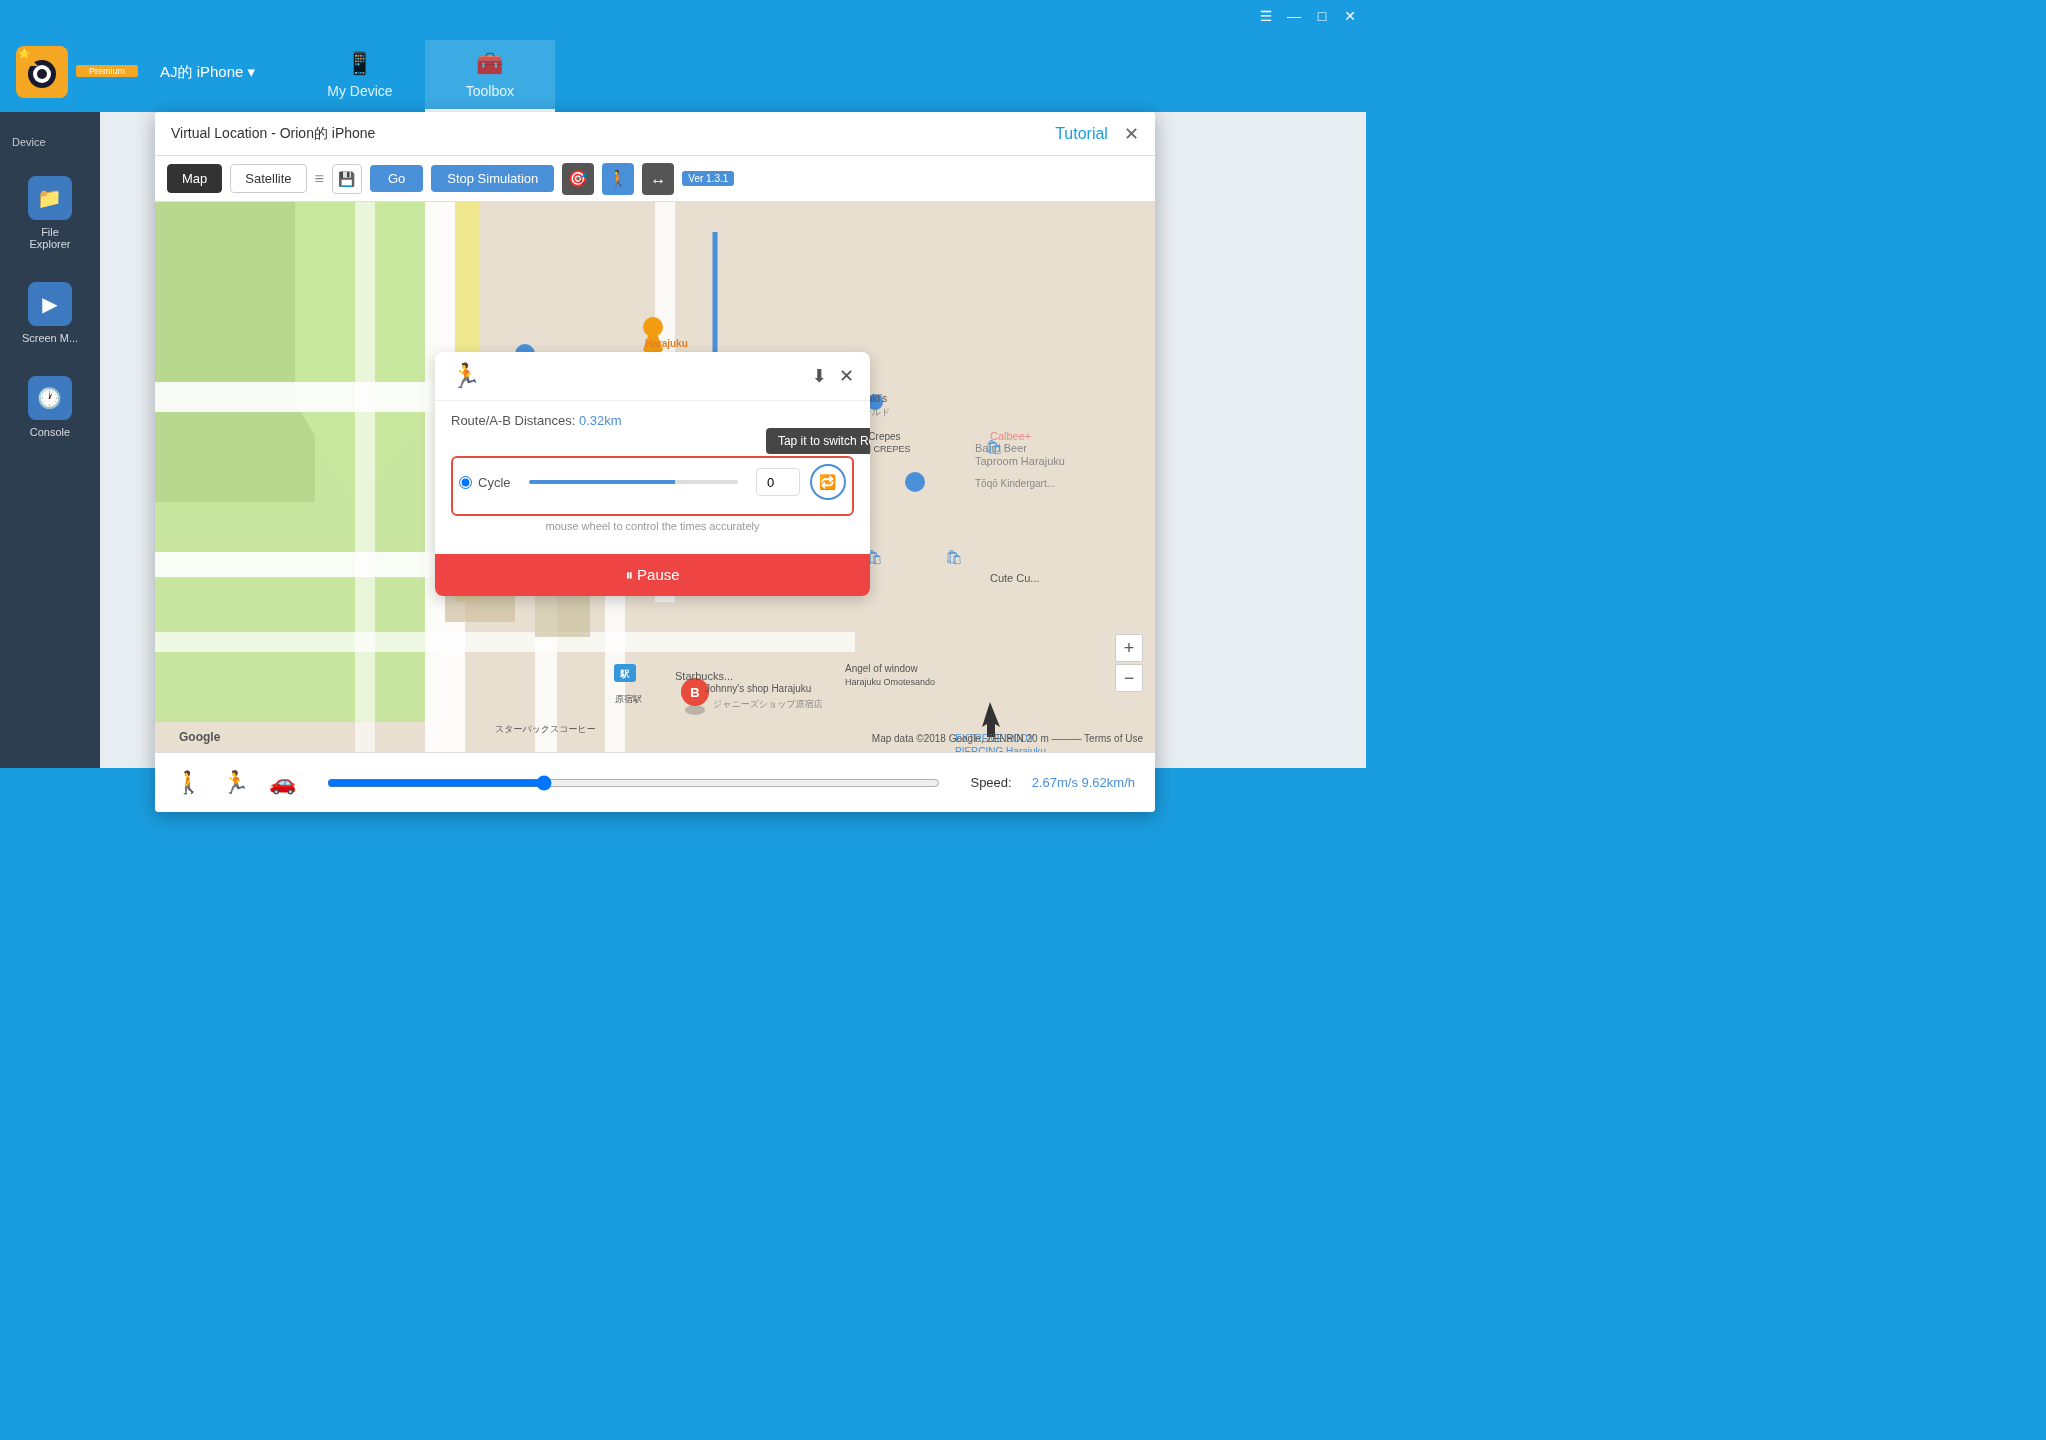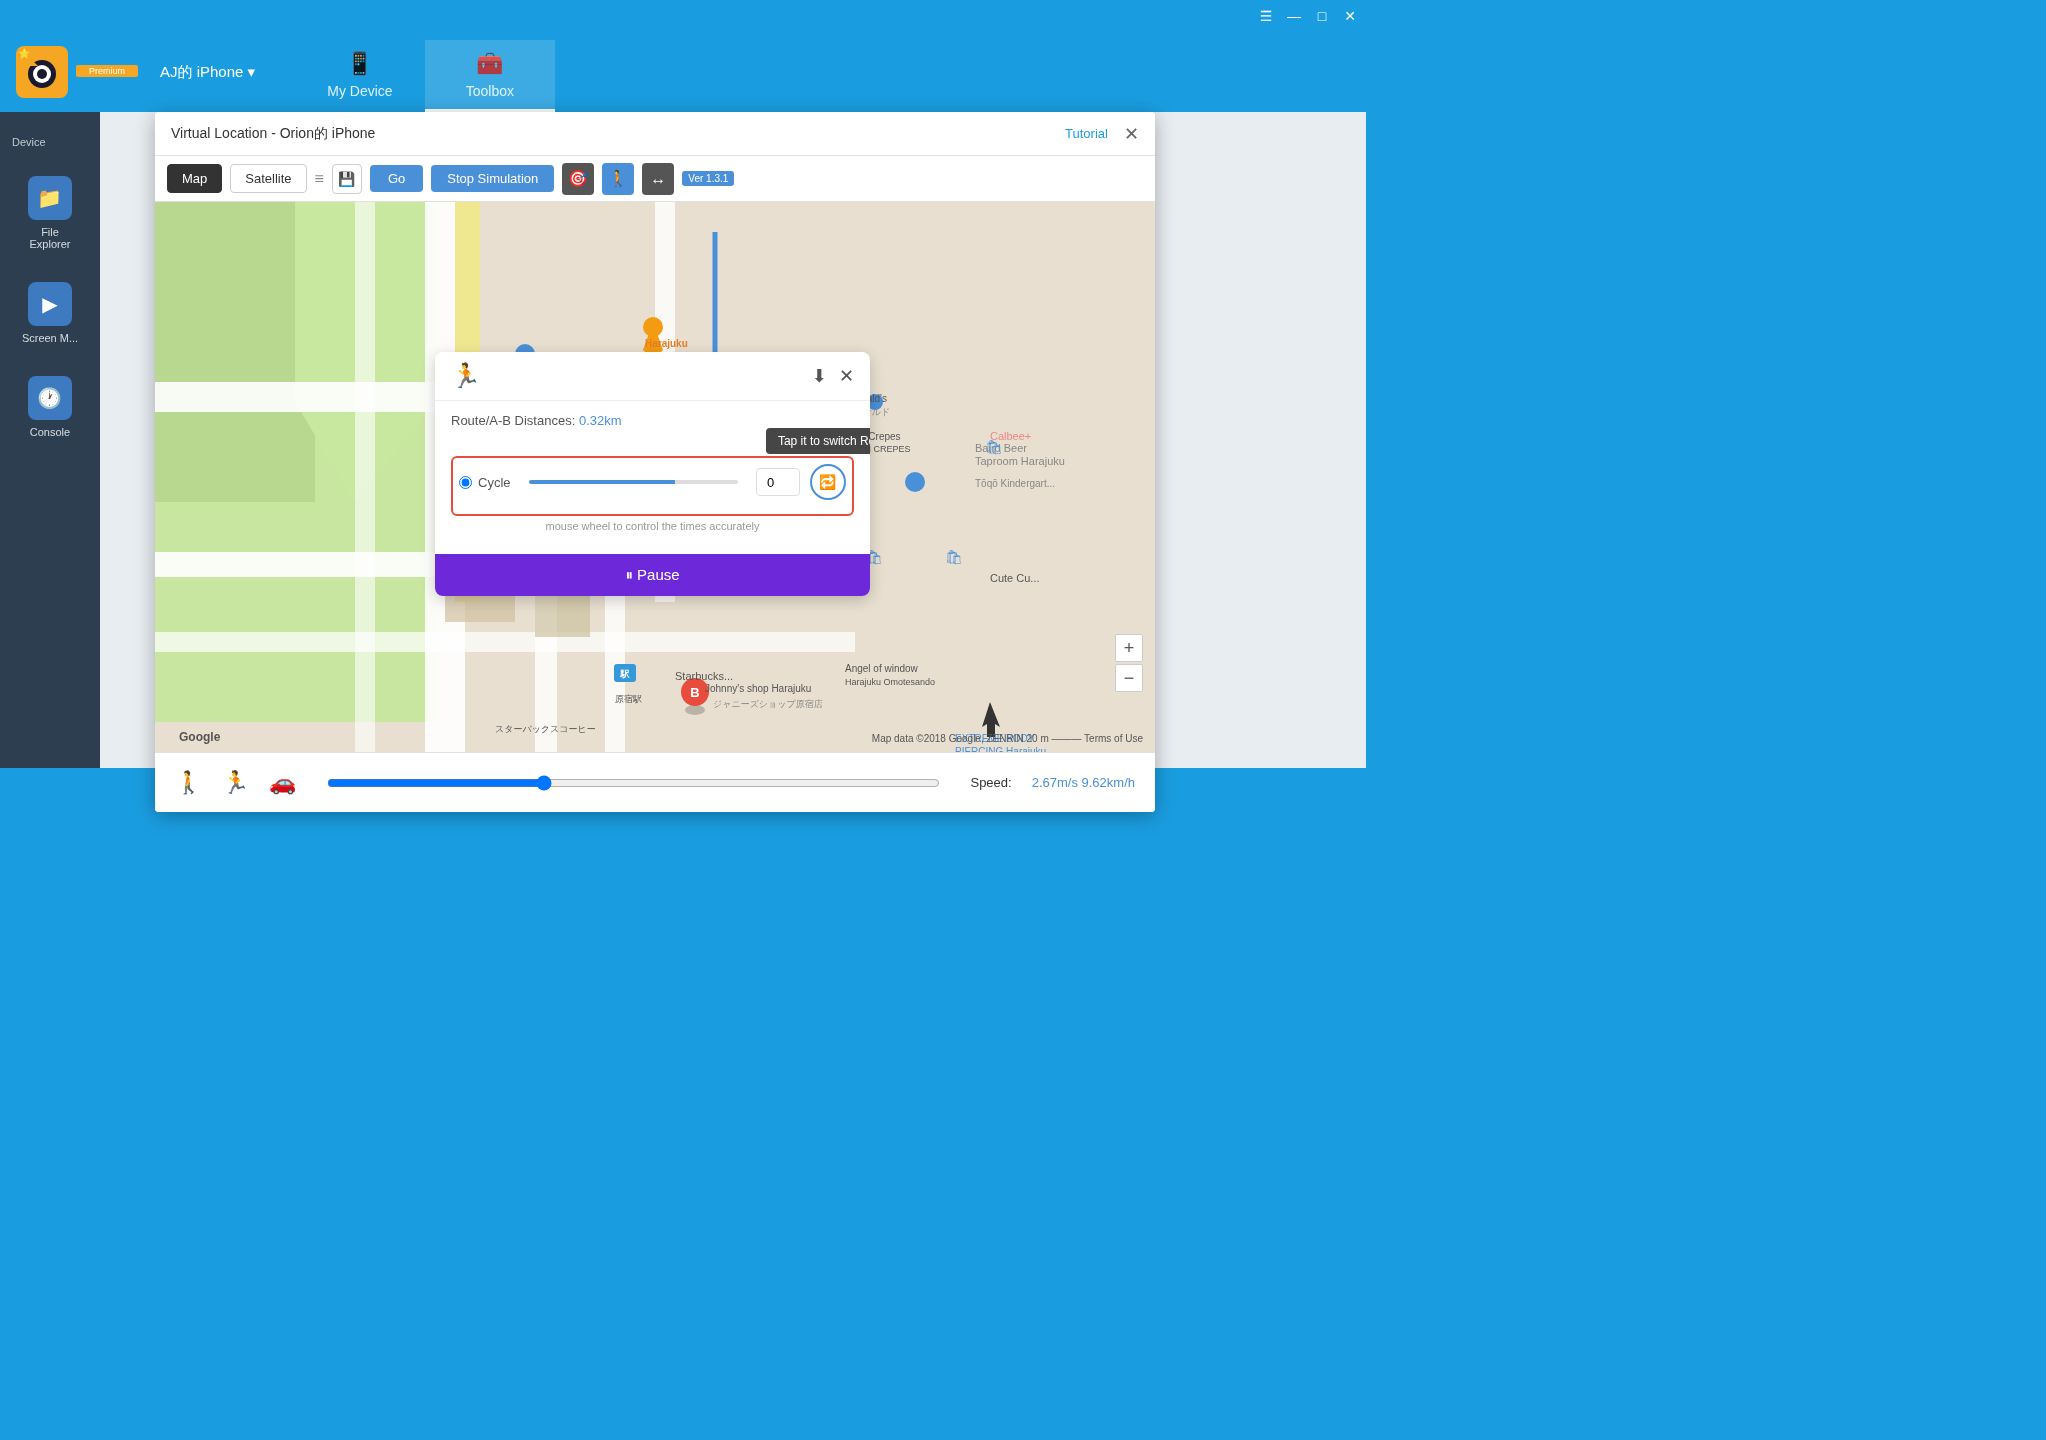--- a/index.html
+++ b/index.html
@@ -178,21 +178,21 @@
       color: #333;
       font-weight: 500;
     }
     .vl-titlebar-right {
       display: flex;
       align-items: center;
       gap: 16px;
     }
     .tutorial-link {
       color: #1a9de0;
-      font-size: 13px;
+      font-size: 16px;
       cursor: pointer;
     }
     .close-btn {
       font-size: 18px;
       color: #666;
       cursor: pointer;
     }
 
     
     .map-toolbar {
@@ -410,21 +410,21 @@
     }
     .wheel-hint {
       font-size: 11px;
       color: #999;
       text-align: center;
       margin-bottom: 10px;
     }
     .pause-btn {
       width: 100%;
       padding: 12px;
-      background: #6d28d9;
+      background: #ef4444;
       color: white;
       border: none;
       font-size: 15px;
       cursor: pointer;
       display: flex;
       align-items: center;
       justify-content: center;
       gap: 8px;
     }
 

